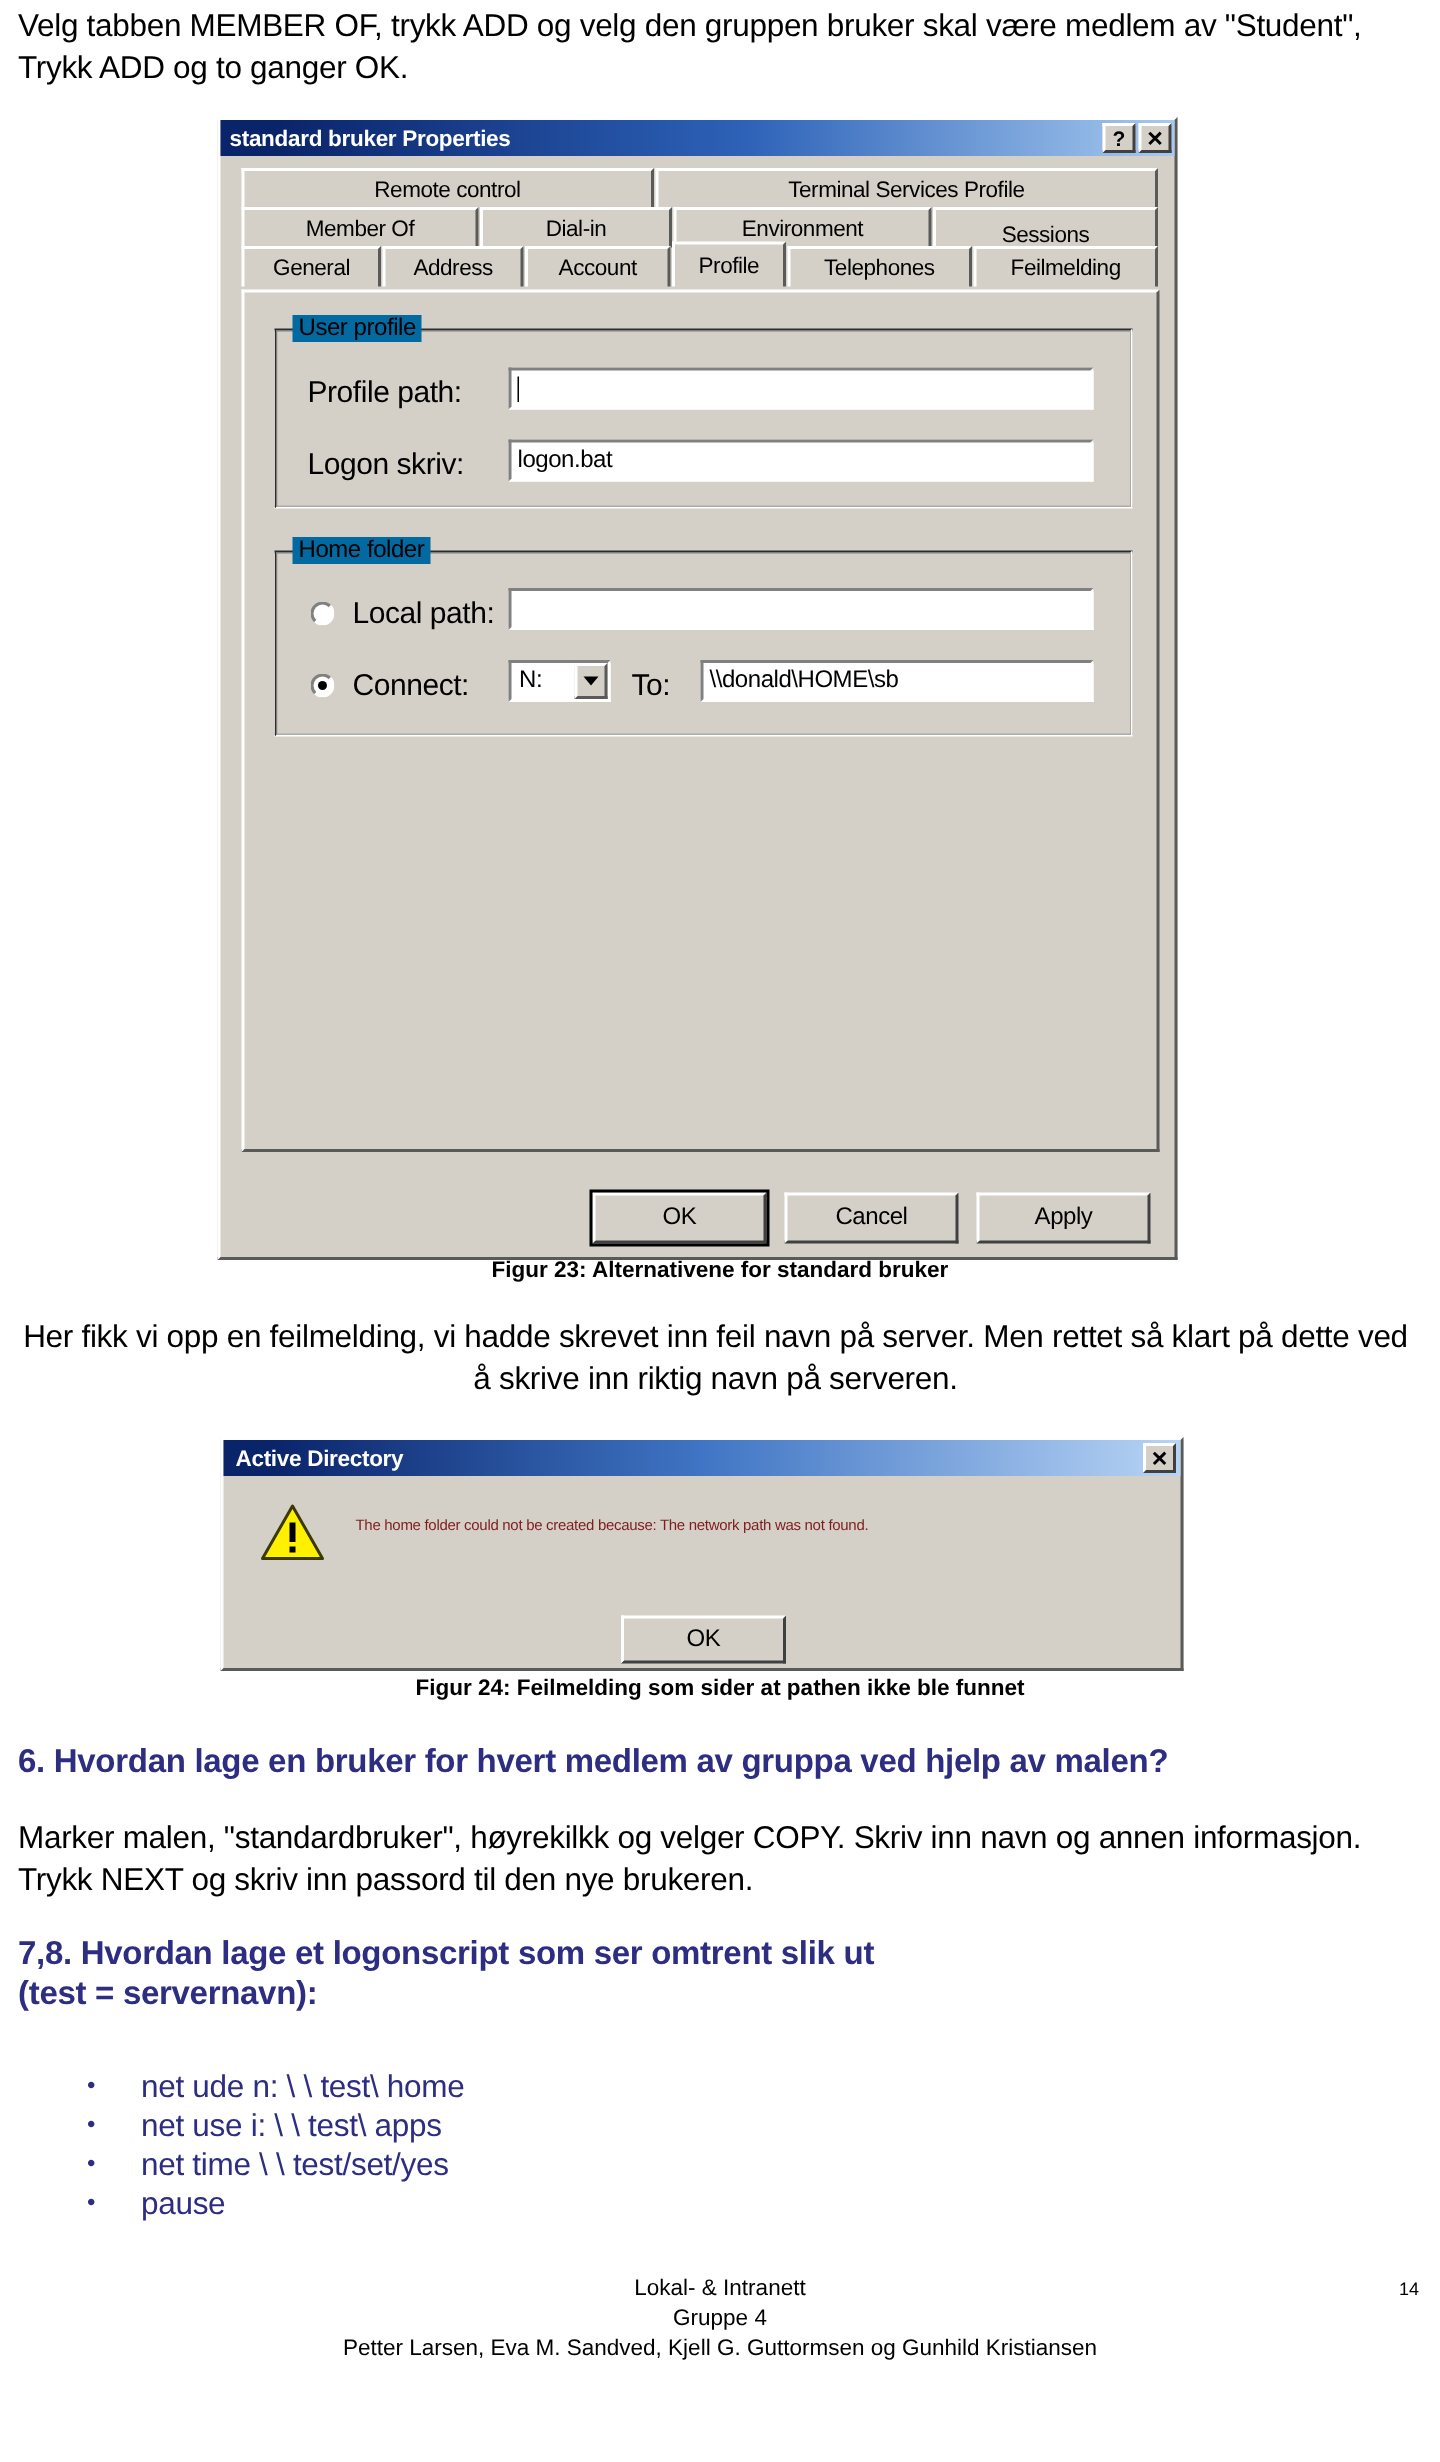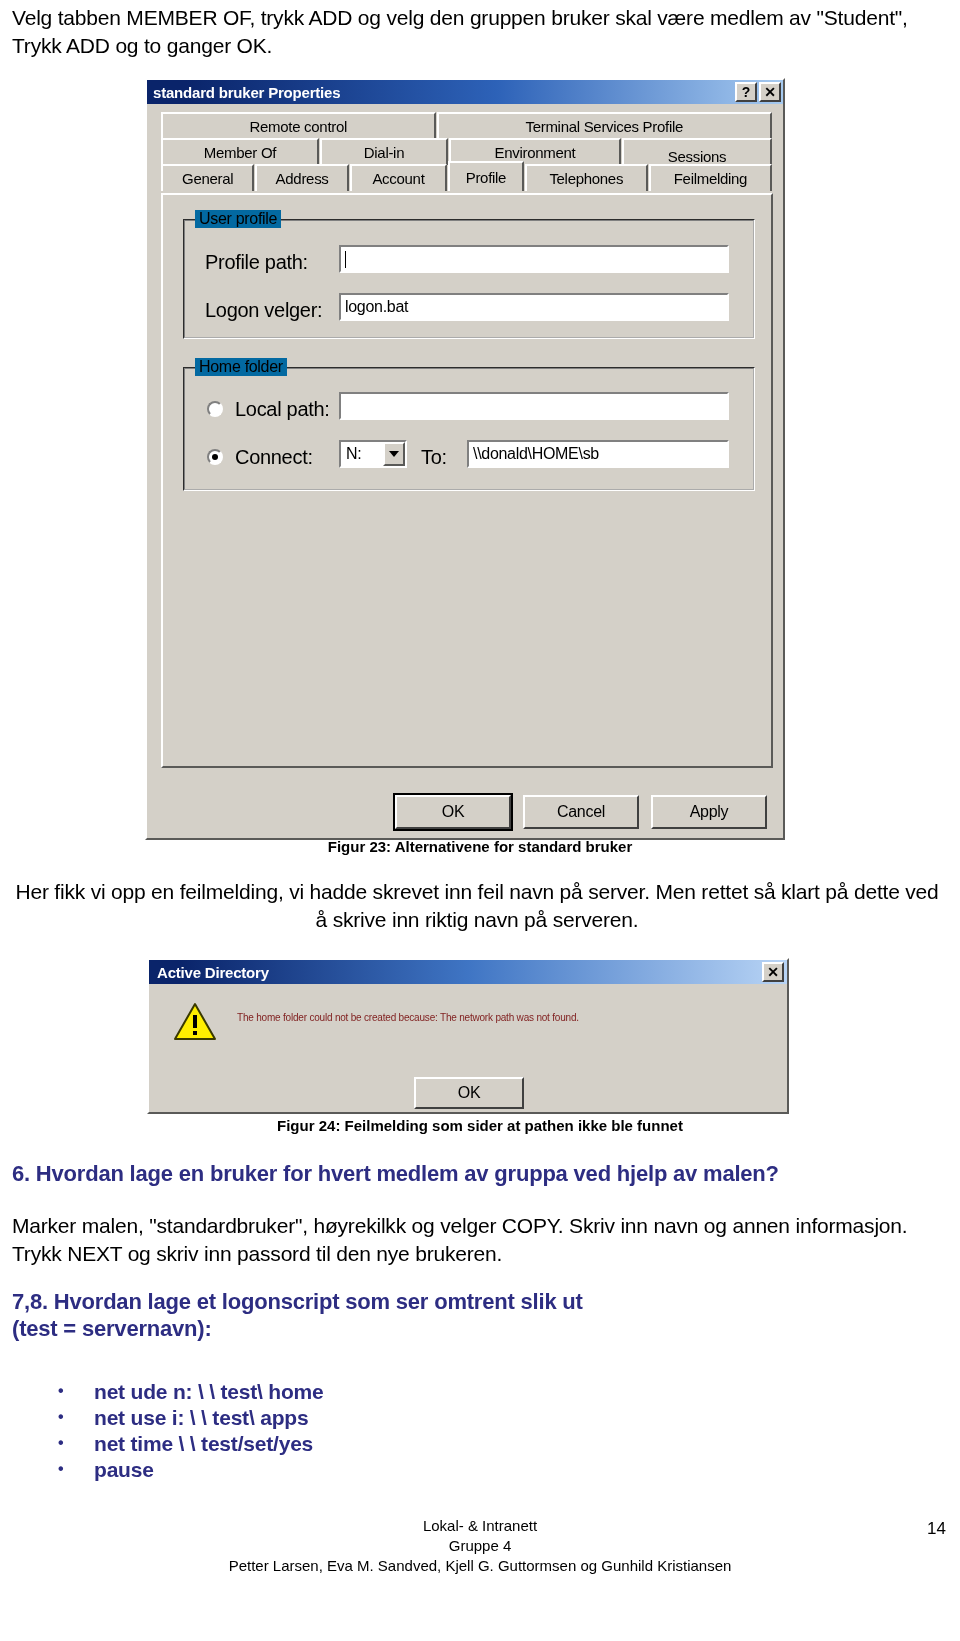--- a/index.html
+++ b/index.html
@@ -56,21 +56,21 @@
   .bullets {
     position: absolute;
     left: 56px;
     top: 1379px;
     margin: 0;
     padding: 0;
     list-style: none;
   }
   .bullets li {
     font-size: 21px;
-    font-weight: bold;
+    font-weight: normal;
     color: #2d2d82;
     line-height: 26px;
     position: relative;
     padding-left: 38px;
     letter-spacing: -0.2px;
   }
   .bullets li::before {
     content: "\2022";
     position: absolute;
     left: 2px;
@@ -85,21 +85,21 @@
     width: 960px;
     text-align: center;
     font-size: 15px;
     line-height: 20px;
     color: #000;
   }
   .page-num {
     position: absolute;
     right: 14px;
     top: 1519px;
-    font-size: 17px;
+    font-size: 12px;
     color: #000;
   }
 
   
   .win-dialog {
     position: absolute;
     background: #d4d0c8;
     box-sizing: border-box;
   }
   .win-outer-border {
@@ -417,21 +417,21 @@
 
     <div class="groupbox" style="left:20px; top:24px; width:572px; height:120px;">
       <span class="gb-title">User profile</span>
 
       <span class="field-label" style="left:20px; top:30px;">Profile path:</span>
       <div class="text-input" style="left:154px; top:24px; width:390px; height:28px;">
         <span class="caret"></span>
           <span></span>
       </div>
 
-      <span class="field-label" style="left:20px; top:78px;">Logon velger:</span>
+      <span class="field-label" style="left:20px; top:78px;">Logon skriv:</span>
       <div class="text-input" style="left:154px; top:72px; width:390px; height:28px;">
         <span>logon.bat</span>
       </div>
     </div>
 
     <div class="groupbox" style="left:20px; top:172px; width:572px; height:124px;">
       <span class="gb-title">Home folder</span>
 
       <span class="radio" style="left:22px; top:32px;"></span>
       <span class="field-label" style="left:50px; top:29px;">Local path:</span>

